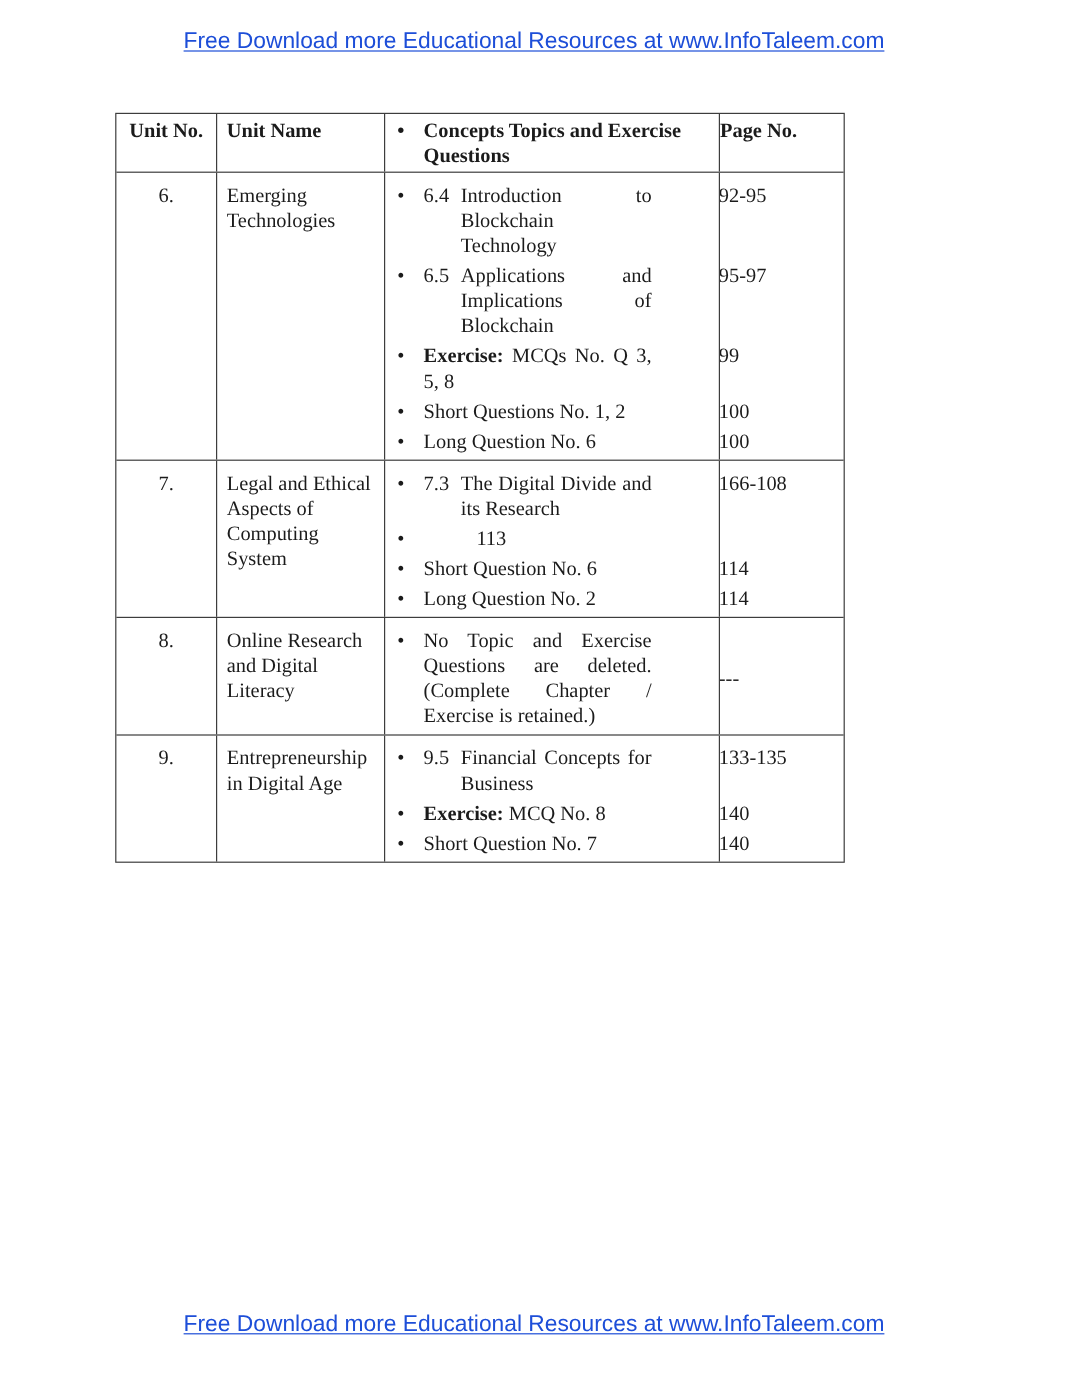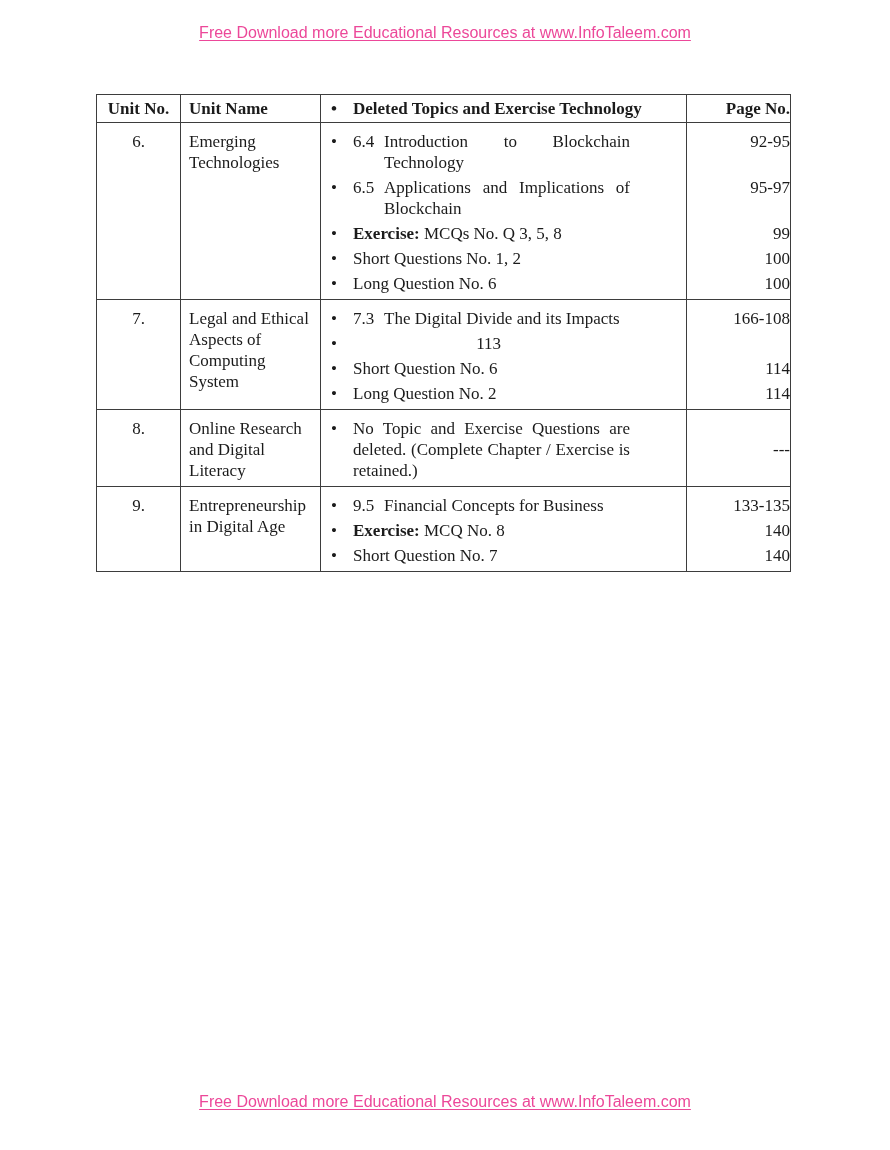--- a/index.html
+++ b/index.html
@@ -11,53 +11,53 @@
     font-family: "Liberation Serif", "DejaVu Serif", serif;
     color: #1b1b1b;
     overflow: hidden;
   }
   .banner {
     position: absolute;
     left: 0;
     width: 890px;
     text-align: center;
     font-family: "Liberation Sans", "DejaVu Sans", sans-serif;
-    font-size: 16px;
-    color: #ec4899;
+    font-size: 19px;
+    color: #1d4ed8;
     text-decoration: underline;
     text-underline-offset: 2px;
   }
   .banner.top { top: 24px; }
   .banner.bottom { top: 1093px; }
 
   .doc-table {
     position: absolute;
     left: 96px;
     top: 94px;
-    width: 695px;
+    width: 608px;
     border: 1.6px solid #3d3d3d;
     box-sizing: border-box;
     background: #ffffff;
   }
   .thead {
     display: grid;
     grid-template-columns: 84px 140px 1fr 104px;
     font-weight: bold;
     font-size: 17px;
     line-height: 21px;
     border-bottom: 1.4px solid #3d3d3d;
     min-height: 28px;
     box-sizing: border-box;
   }
   .thead > div { padding-top: 3px; padding-bottom: 3px; box-sizing: border-box; }
   .th-no   { text-align: center; border-right: 1.4px solid #3d3d3d; }
   .th-name { padding-left: 8px;  border-right: 1.4px solid #3d3d3d; }
   .th-topics { padding-left: 10px; display: flex; }
   .th-topics .bullet { flex: 0 0 22px; }
-  .th-page { text-align: right; border-left: 1.4px solid #3d3d3d; }
+  .th-page { text-align: left; border-left: 1.4px solid #3d3d3d; }
 
   .doc-row {
     display: grid;
     grid-template-columns: 84px 140px 1fr;
     border-bottom: 1.4px solid #3d3d3d;
     box-sizing: border-box;
   }
   .tbody .doc-row:last-child { border-bottom: none; }
   .tbody .doc-row:nth-child(1) { min-height: 152px; }
   .tbody .doc-row:nth-child(2) { min-height: 108px; }
@@ -93,40 +93,40 @@
     align-items: flex-start;
     padding-left: 10px;
     font-size: 17px;
     line-height: 21px;
   }
   .item + .item { margin-top: 4px; }
   .bullet { flex: 0 0 22px; }
   .num { flex: 0 0 31px; }
   .txt { flex: 1; text-align: justify; padding-right: 12px; }
   .txt b { font-weight: bold; }
-  .pg { flex: 0 0 104px; text-align: right; padding-left: 44px; }
+  .pg { flex: 0 0 104px; text-align: left; padding-left: 44px; }
 
   
   .tbody .doc-row:nth-child(3) .item { flex: 1; }
   .tbody .doc-row:nth-child(3) .pg { align-self: center; }
 </style>
 </head>
 <body>
 
 <div class="page">
 
   <div class="banner top">Free Download more Educational Resources at www.InfoTaleem.com</div>
 
   <div class="doc-table">
     <div class="thead">
       <div class="th-no">Unit No.</div>
       <div class="th-name">Unit Name</div>
       <div class="th-topics">
         <span class="bullet">•</span>
-        <span>Deleted Topics and Exercise Technology</span>
+        <span>Concepts Topics and Exercise Questions</span>
       </div>
       <div class="th-page">Page No.</div>
     </div>
     <div class="tbody">
         <div class="doc-row">
           <div class="cell cell-no">6.</div>
           <div class="cell cell-name">Emerging Technologies</div>
           <div class="cell cell-main">
             <div class="item">
               <span class="bullet">•</span>
@@ -158,21 +158,21 @@
             <span class="vline"></span>
           </div>
         </div>
         <div class="doc-row">
           <div class="cell cell-no">7.</div>
           <div class="cell cell-name">Legal and Ethical Aspects of Computing System</div>
           <div class="cell cell-main">
             <div class="item">
               <span class="bullet">•</span>
               <span class="num">7.3</span>
-              <span class="txt">The Digital Divide and its Impacts</span>
+              <span class="txt">The Digital Divide and its Research</span>
               <span class="pg">166-108</span>
             </div>
             <div class="item">
               <span class="bullet">•</span>
               <span class="pg">113</span>
             </div>
             <div class="item">
               <span class="bullet">•</span>
               <span class="txt">Short Question No. 6</span>
               <span class="pg">114</span>

